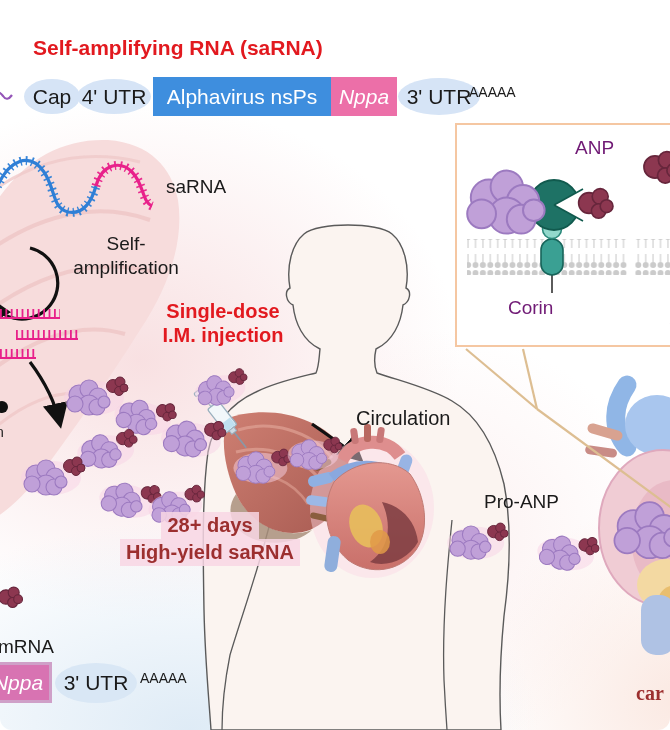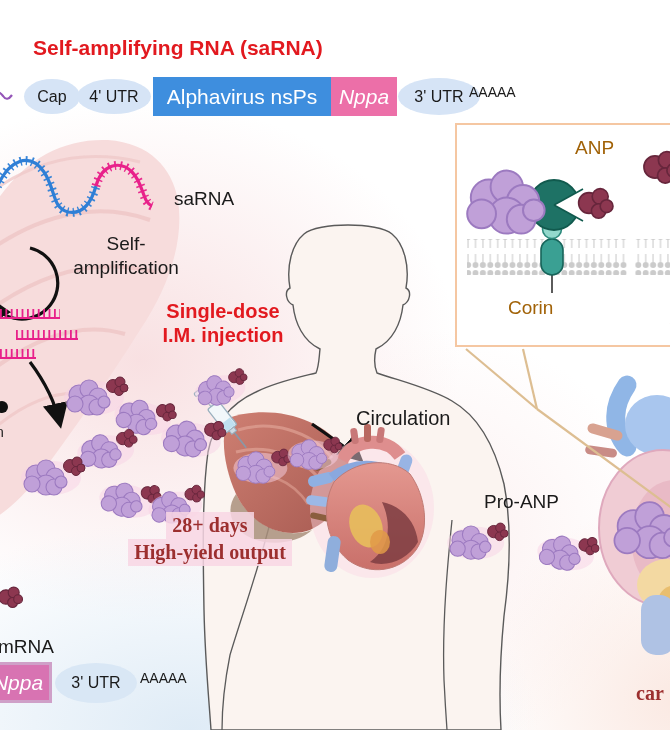--- a/index.html
+++ b/index.html
@@ -2,38 +2,38 @@
 <html style="--c-red: #e2191f; --c-darkred: #9c2f2f; --c-blue-box: #3e8ede; --c-pink-box: #ec6fa8; --c-magenta: #e8218a; --c-rna-blue: #2f7fd6; --c-teal: #1e7265; --c-inset-border: #f5c7a2; --c-mrna-pink: #d873b2; --c-ellipse: #d6e4f6;"><head>
 <meta charset="utf-8">
 <style>
   :root{
     --c-red:#e2191f; --c-darkred:#9c2f2f; --c-blue-box:#3e8ede; --c-pink-box:#ec6fa8;
     --c-ellipse:#d6e4f6; --c-magenta:#e8218a; --c-rna-blue:#2f7fd6; --c-teal:#1e7265;
     --c-inset-border:#f5c7a2; --c-mrna-pink:#d873b2;
   }
   html,body{margin:0;padding:0;}
   #stage{position:relative;width:670px;height:730px;background:#ffffff;overflow:hidden;
-         font-family:"Liberation Sans",sans-serif;color:#1a1a1a;}
+         font-family:"Liberation Sans",sans-serif;color:#1a1a1a;border-radius:12px;}
   .abs{position:absolute;}
   .bgrad{position:absolute;pointer-events:none;}
   .lbl{position:absolute;white-space:nowrap;}
   .ellipse{position:absolute;border-radius:50%;background:var(--c-ellipse);
-           display:flex;align-items:center;justify-content:center;font-size:16px;}
+           display:flex;align-items:center;justify-content:center;font-size:21px;}
   .genebox{position:absolute;display:flex;align-items:center;justify-content:center;
            color:#fff;font-size:21px;}
   .title{font-size:21px;font-weight:bold;color:var(--c-red);}
   .redtxt{font-size:20px;font-weight:bold;color:var(--c-red);text-align:center;line-height:24px;}
   .drkred{font-size:20px;font-weight:bold;color:var(--c-darkred);text-align:center;line-height:27px;}
-  .hl{background:rgba(248,214,228,0.85);padding:0 6px;display:inline-block;font-family:Liberation Serif, serif;}
+  .hl{background:rgba(248,214,228,0.85);padding:0 6px;display:inline-block;}
   .plain19{font-size:19px;}
   .plain20{font-size:20px;}
   .plain21{font-size:14px;text-align:center;}
   #inset{position:absolute;left:455px;top:123px;width:230px;height:224px;background:#fff;
          border:2.5px solid var(--c-inset-border);box-sizing:border-box;}
-  #inset .lbl{color:#a16207;}
+  #inset .lbl{color:#701a75;}
   svg{display:block;}
 </style>
 </head>
 <body>
 
 <div id="stage">
 
   <div class="bgrad" style="left:-180px;top:100px;width:640px;height:520px;
               background:radial-gradient(closest-side,rgba(246,214,216,0.75),rgba(246,214,216,0) 100%);"></div>
   <div class="bgrad" style="left:200px;top:330px;width:460px;height:420px;
@@ -220,33 +220,33 @@
     </div>
     <div class="genebox" style="left:331px;top:77px;width:66px;height:39px;background:var(--c-pink-box);font-style:italic;">
       <span>Nppa</span>
     </div>
     <div class="ellipse" style="left:398px;top:78px;width:82px;height:37px;">
       <span>3' UTR</span>
     </div>
     <div class="lbl plain21" style="left:469px;top:84px;">AAAAA</div>
   </div>
 
-  <div class="lbl plain19" style="left:166px;top:188px;margin-left:8px;">saRNA</div>
+  <div class="lbl plain19" style="left:166px;top:176px;">saRNA</div>
   <div class="lbl redtxt" style="left:148px;top:299px;width:150px;white-space:normal;">
     <span>Single-dose</span><br>
     <span>I.M. injection</span>
   </div>
   <div class="lbl plain19" style="left:60px;top:232px;width:132px;text-align:center;line-height:24px;white-space:normal;">
     <span>Self-</span><br>
     <span>amplification</span>
   </div>
   <div class="lbl plain20" style="left:356px;top:407px;">Circulation</div>
   <div class="lbl drkred" style="left:110px;top:512px;width:200px;white-space:normal;">
     <span class="hl">28+ days</span><br>
-    <span class="hl">High-yield output</span>
+    <span class="hl">High-yield saRNA</span>
   </div>
   <div class="lbl plain19" style="left:484px;top:491px;">Pro-ANP</div>
   <div class="lbl plain21" style="left:-4px;top:424px;">n</div>
   <div class="lbl drkred" style="left:636px;top:680px;font-family:Liberation Serif, serif;">car</div>
 
   <div id="inset">
     <svg width="225" height="219" viewBox="0 0 225 219">
       <rect x="10" y="114" width="160" height="36" fill="url(#mem)"></rect>
       <rect x="178" y="114" width="47" height="36" fill="url(#mem)"></rect>
       <g>

